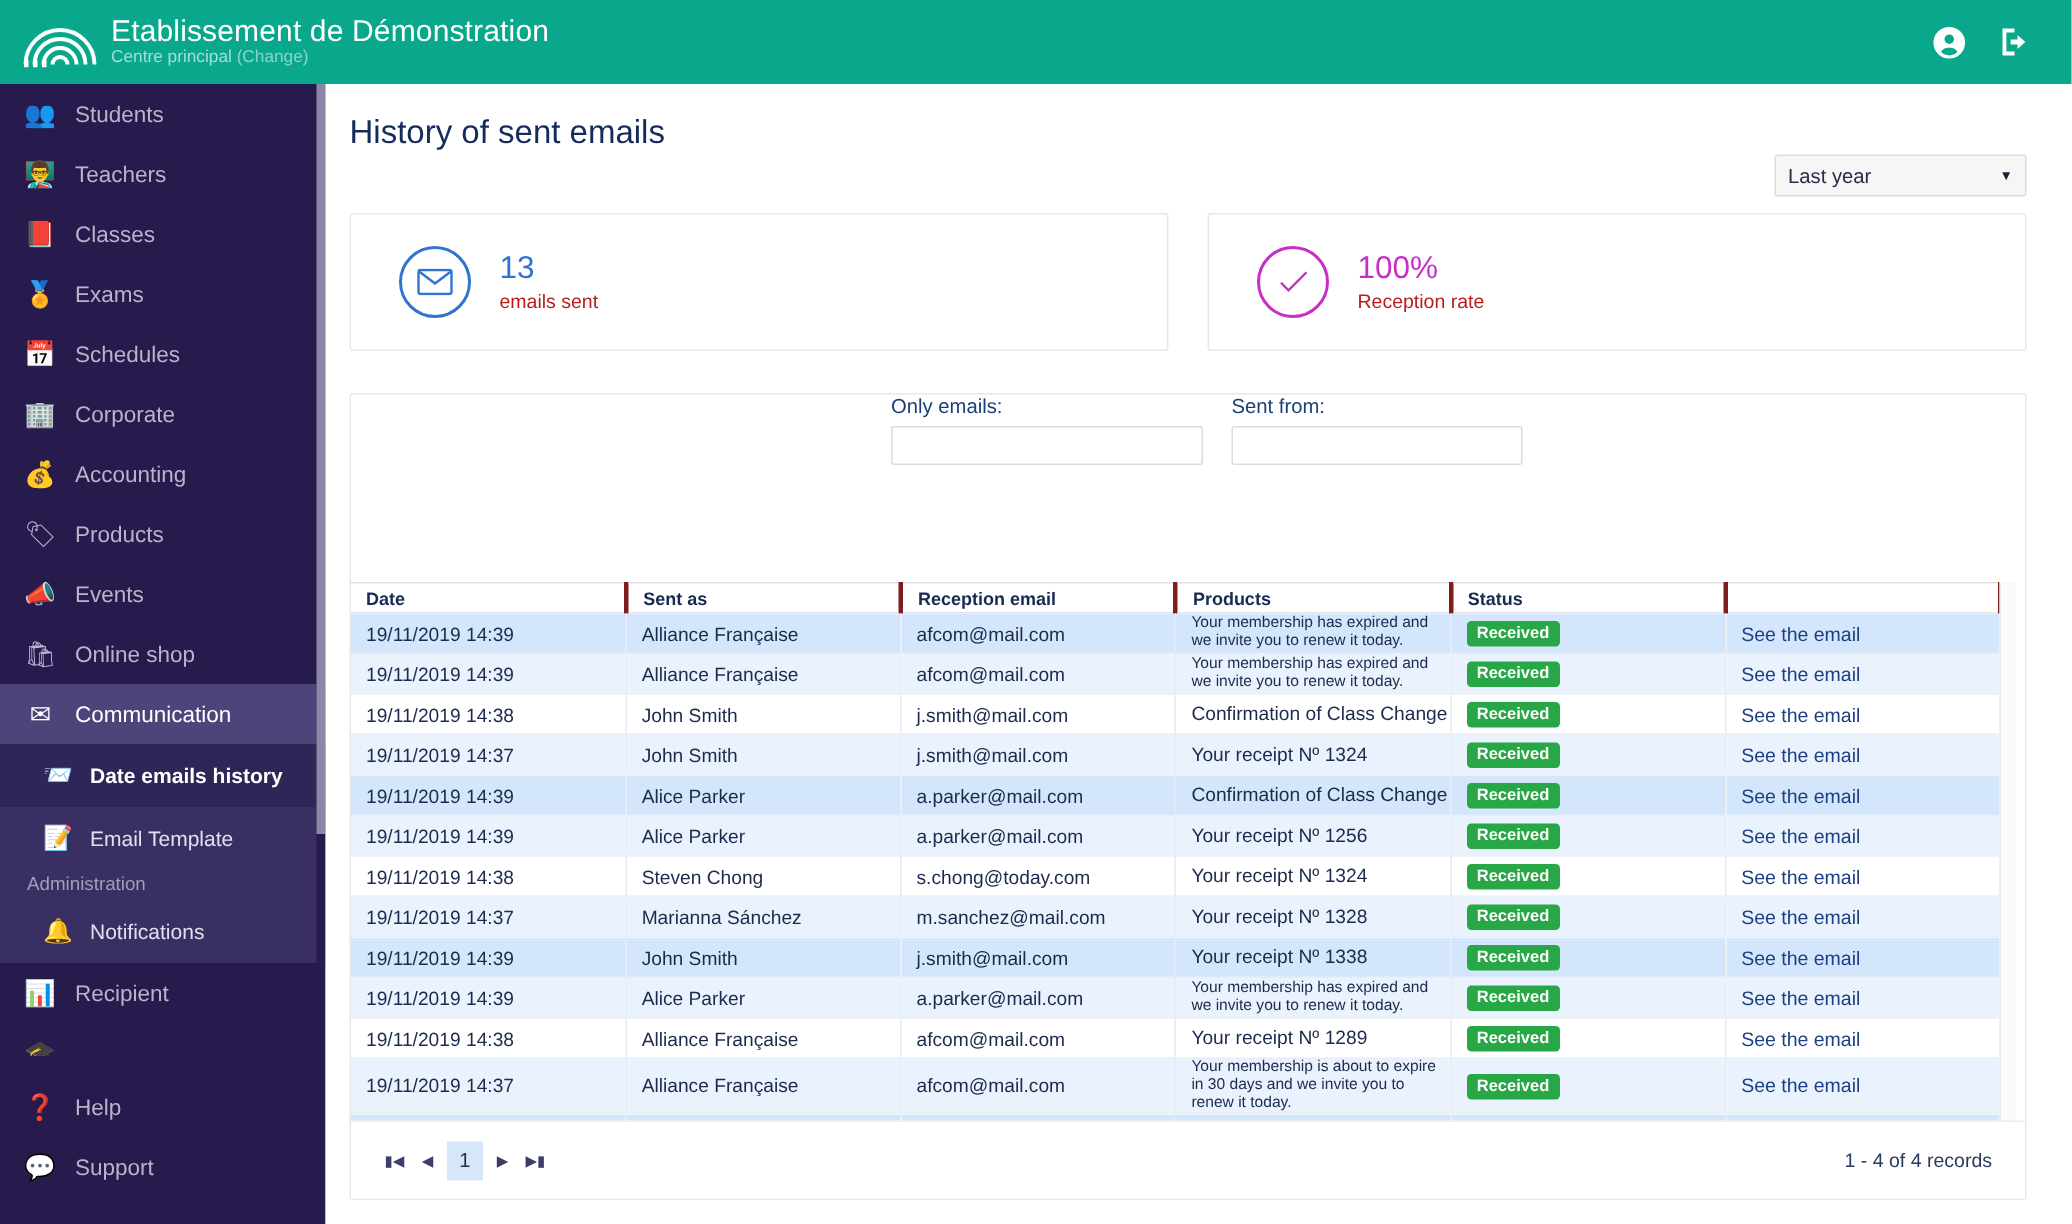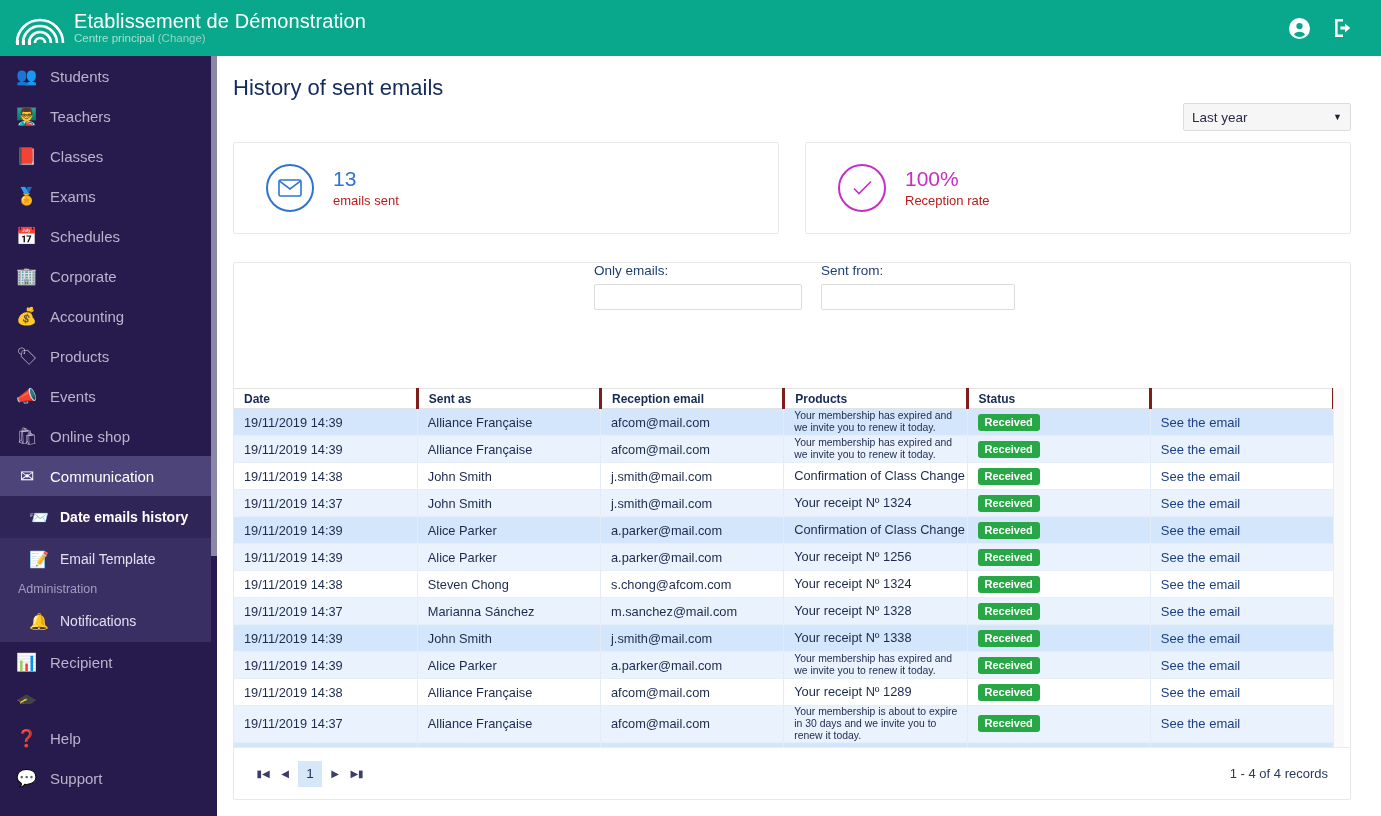--- a/index.html
+++ b/index.html
@@ -463,21 +463,21 @@
               <td class="c-date">19/11/2019 14:39</td>
               <td class="c-sentas">Alice Parker</td>
               <td class="c-email">a.parker@mail.com</td>
               <td class="c-subject"><span>Your receipt Nº 1256</span></td>
               <td class="c-status"><span class="badge">Received</span></td>
               <td class="c-action"><span class="see-link">See the email</span></td>
             </tr>
             <tr class="r2">
               <td class="c-date">19/11/2019 14:38</td>
               <td class="c-sentas">Steven Chong</td>
-              <td class="c-email">s.chong@afcom.com</td>
+              <td class="c-email">s.chong@today.com</td>
               <td class="c-subject"><span>Your receipt Nº 1324</span></td>
               <td class="c-status"><span class="badge">Received</span></td>
               <td class="c-action"><span class="see-link">See the email</span></td>
             </tr>
             <tr class="r3">
               <td class="c-date">19/11/2019 14:37</td>
               <td class="c-sentas">Marianna Sánchez</td>
               <td class="c-email">m.sanchez@mail.com</td>
               <td class="c-subject"><span>Your receipt Nº 1328</span></td>
               <td class="c-status"><span class="badge">Received</span></td>

